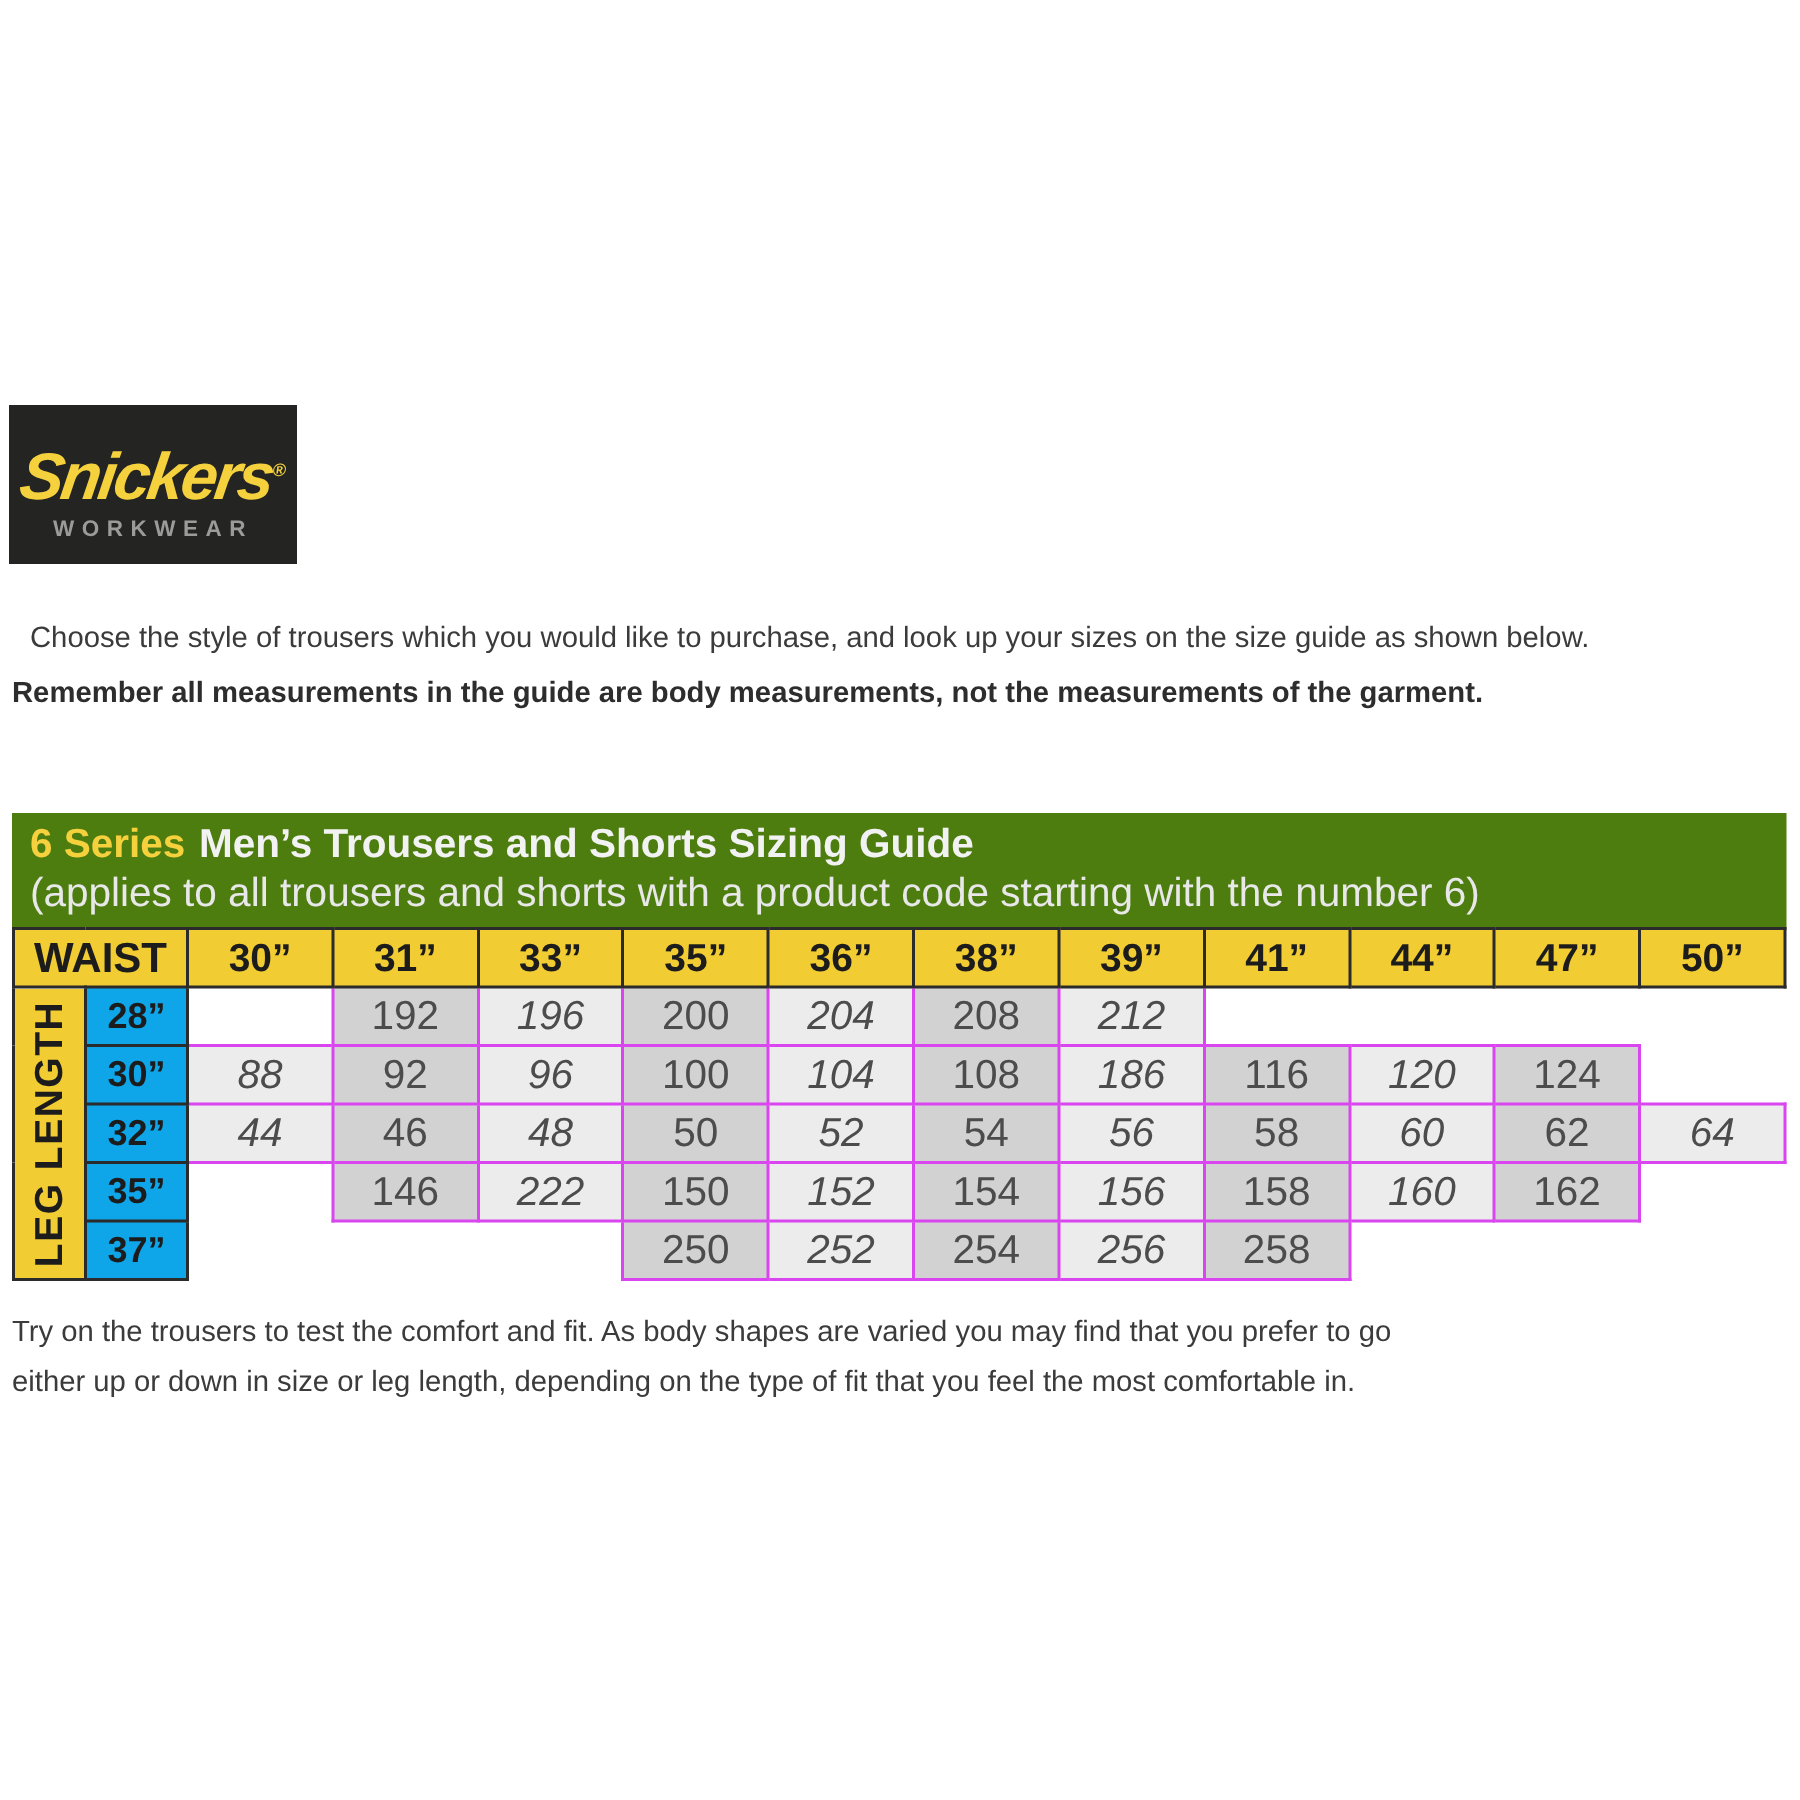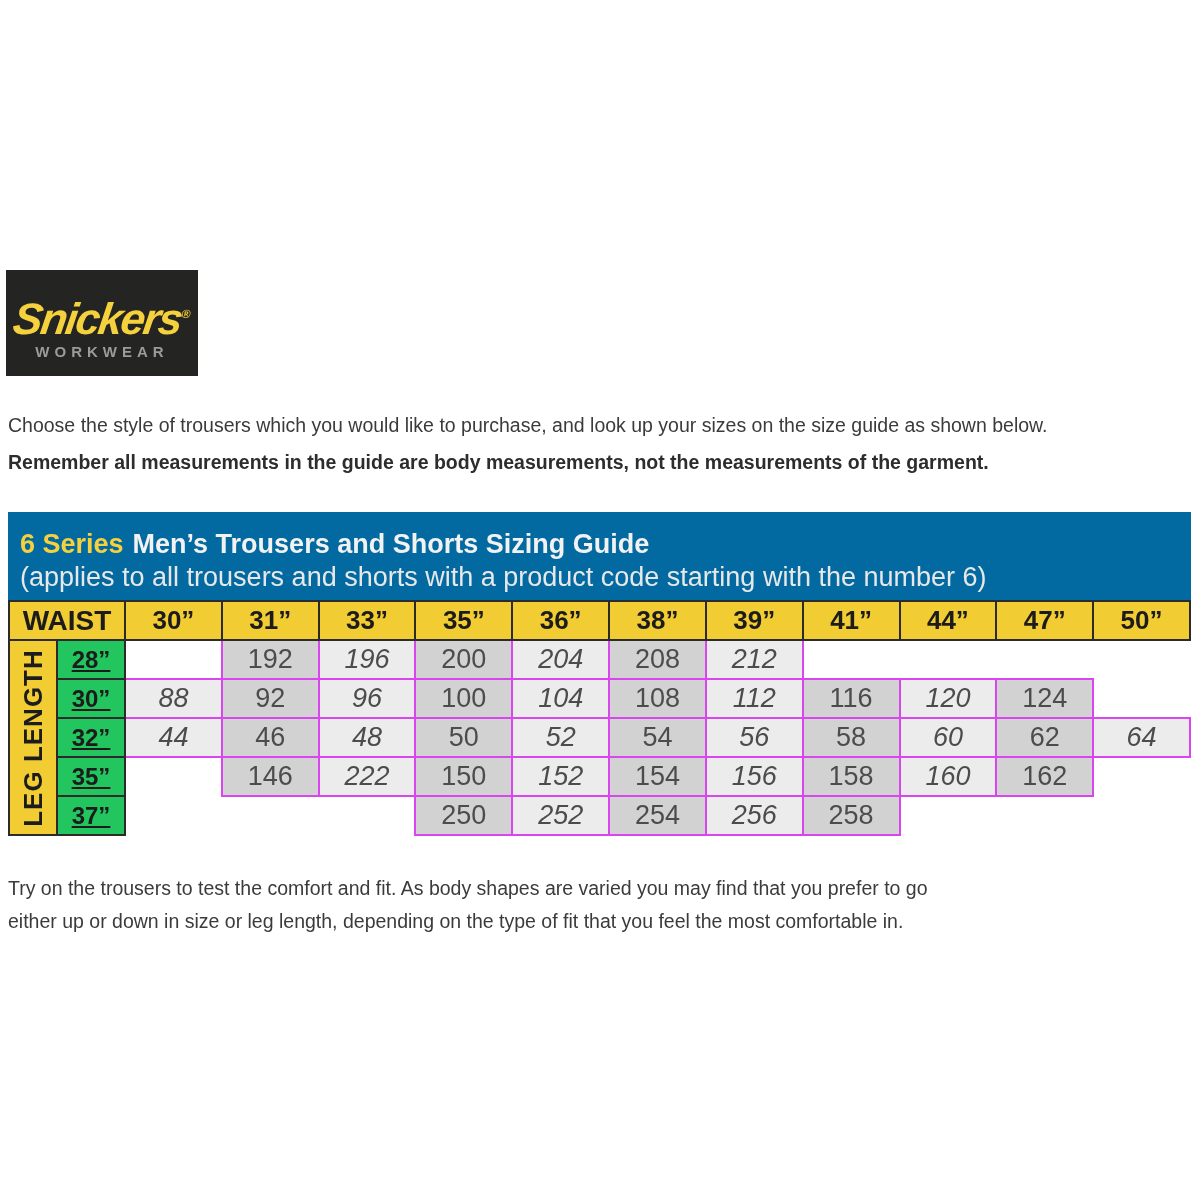--- a/index.html
+++ b/index.html
@@ -46,21 +46,21 @@
     font-weight: bold;
     font-size: 15px;
     letter-spacing: 5px;
     margin-top: 3px;
     white-space: nowrap;
   }
 
   
   .intro-1 {
     position: absolute;
-    left: 8px; top: 414px;
+    left: 20px; top: 414px;
     font-size: 19.5px;
     color: #3b3b3b;
     white-space: nowrap;
   }
   .intro-2 {
     position: absolute;
     left: 8px; top: 451px;
     font-size: 19.5px;
     font-weight: bold;
     color: #2d2d2d;
@@ -74,22 +74,23 @@
     line-height: 33px;
   }
 
   
   .table-wrap {
     position: absolute;
     left: 8px; top: 512px;
     width: 1183px;
   }
   .title-bar {
-    background: #0369a1;
-    padding: 16px 12px 7px 12px;
+    background: #4d7c0f;
+    padding: 4px 12px 7px 12px;
+    margin-top: 30px;
   }
   .title-line1 {
     font-size: 27px;
     font-weight: bold;
     color: #f2f2f2;
     line-height: 33px;
     white-space: nowrap;
   }
   .title-line1 .series {
     color: #f5d13d;
@@ -136,26 +137,25 @@
     position: absolute;
     left: 50%; top: 50%;
     transform: translate(-50%, -50%) rotate(-90deg);
     white-space: nowrap;
     color: #1c1c1c;
     font-size: 26px;
     font-weight: bold;
     letter-spacing: 1px;
   }
   th.leg-size {
-    background: #22c55e;
+    background: #0ea5e9;
     border: 2px solid #2b2b2b;
     color: #1c1c1c;
     font-size: 24px;
     font-weight: bold;
-    text-decoration: underline;
   }
   td.filled {
     border: 2px solid #d946ef;
     color: #4c4c4c;
     font-size: 27px;
   }
   td.filled.light { background: #ececec; font-style: italic; }
   td.filled.dark  { background: #d2d2d2; }
   td.empty { background: #ffffff; border: none; }
 </style>
@@ -221,21 +221,21 @@
             <td class="empty"></td>
           </tr>
           <tr>
             <th class="leg-size">30”</th>
             <td class="filled light">88</td>
             <td class="filled dark">92</td>
             <td class="filled light">96</td>
             <td class="filled dark">100</td>
             <td class="filled light">104</td>
             <td class="filled dark">108</td>
-            <td class="filled light">112</td>
+            <td class="filled light">186</td>
             <td class="filled dark">116</td>
             <td class="filled light">120</td>
             <td class="filled dark">124</td>
             <td class="empty"></td>
           </tr>
           <tr>
             <th class="leg-size">32”</th>
             <td class="filled light">44</td>
             <td class="filled dark">46</td>
             <td class="filled light">48</td>

